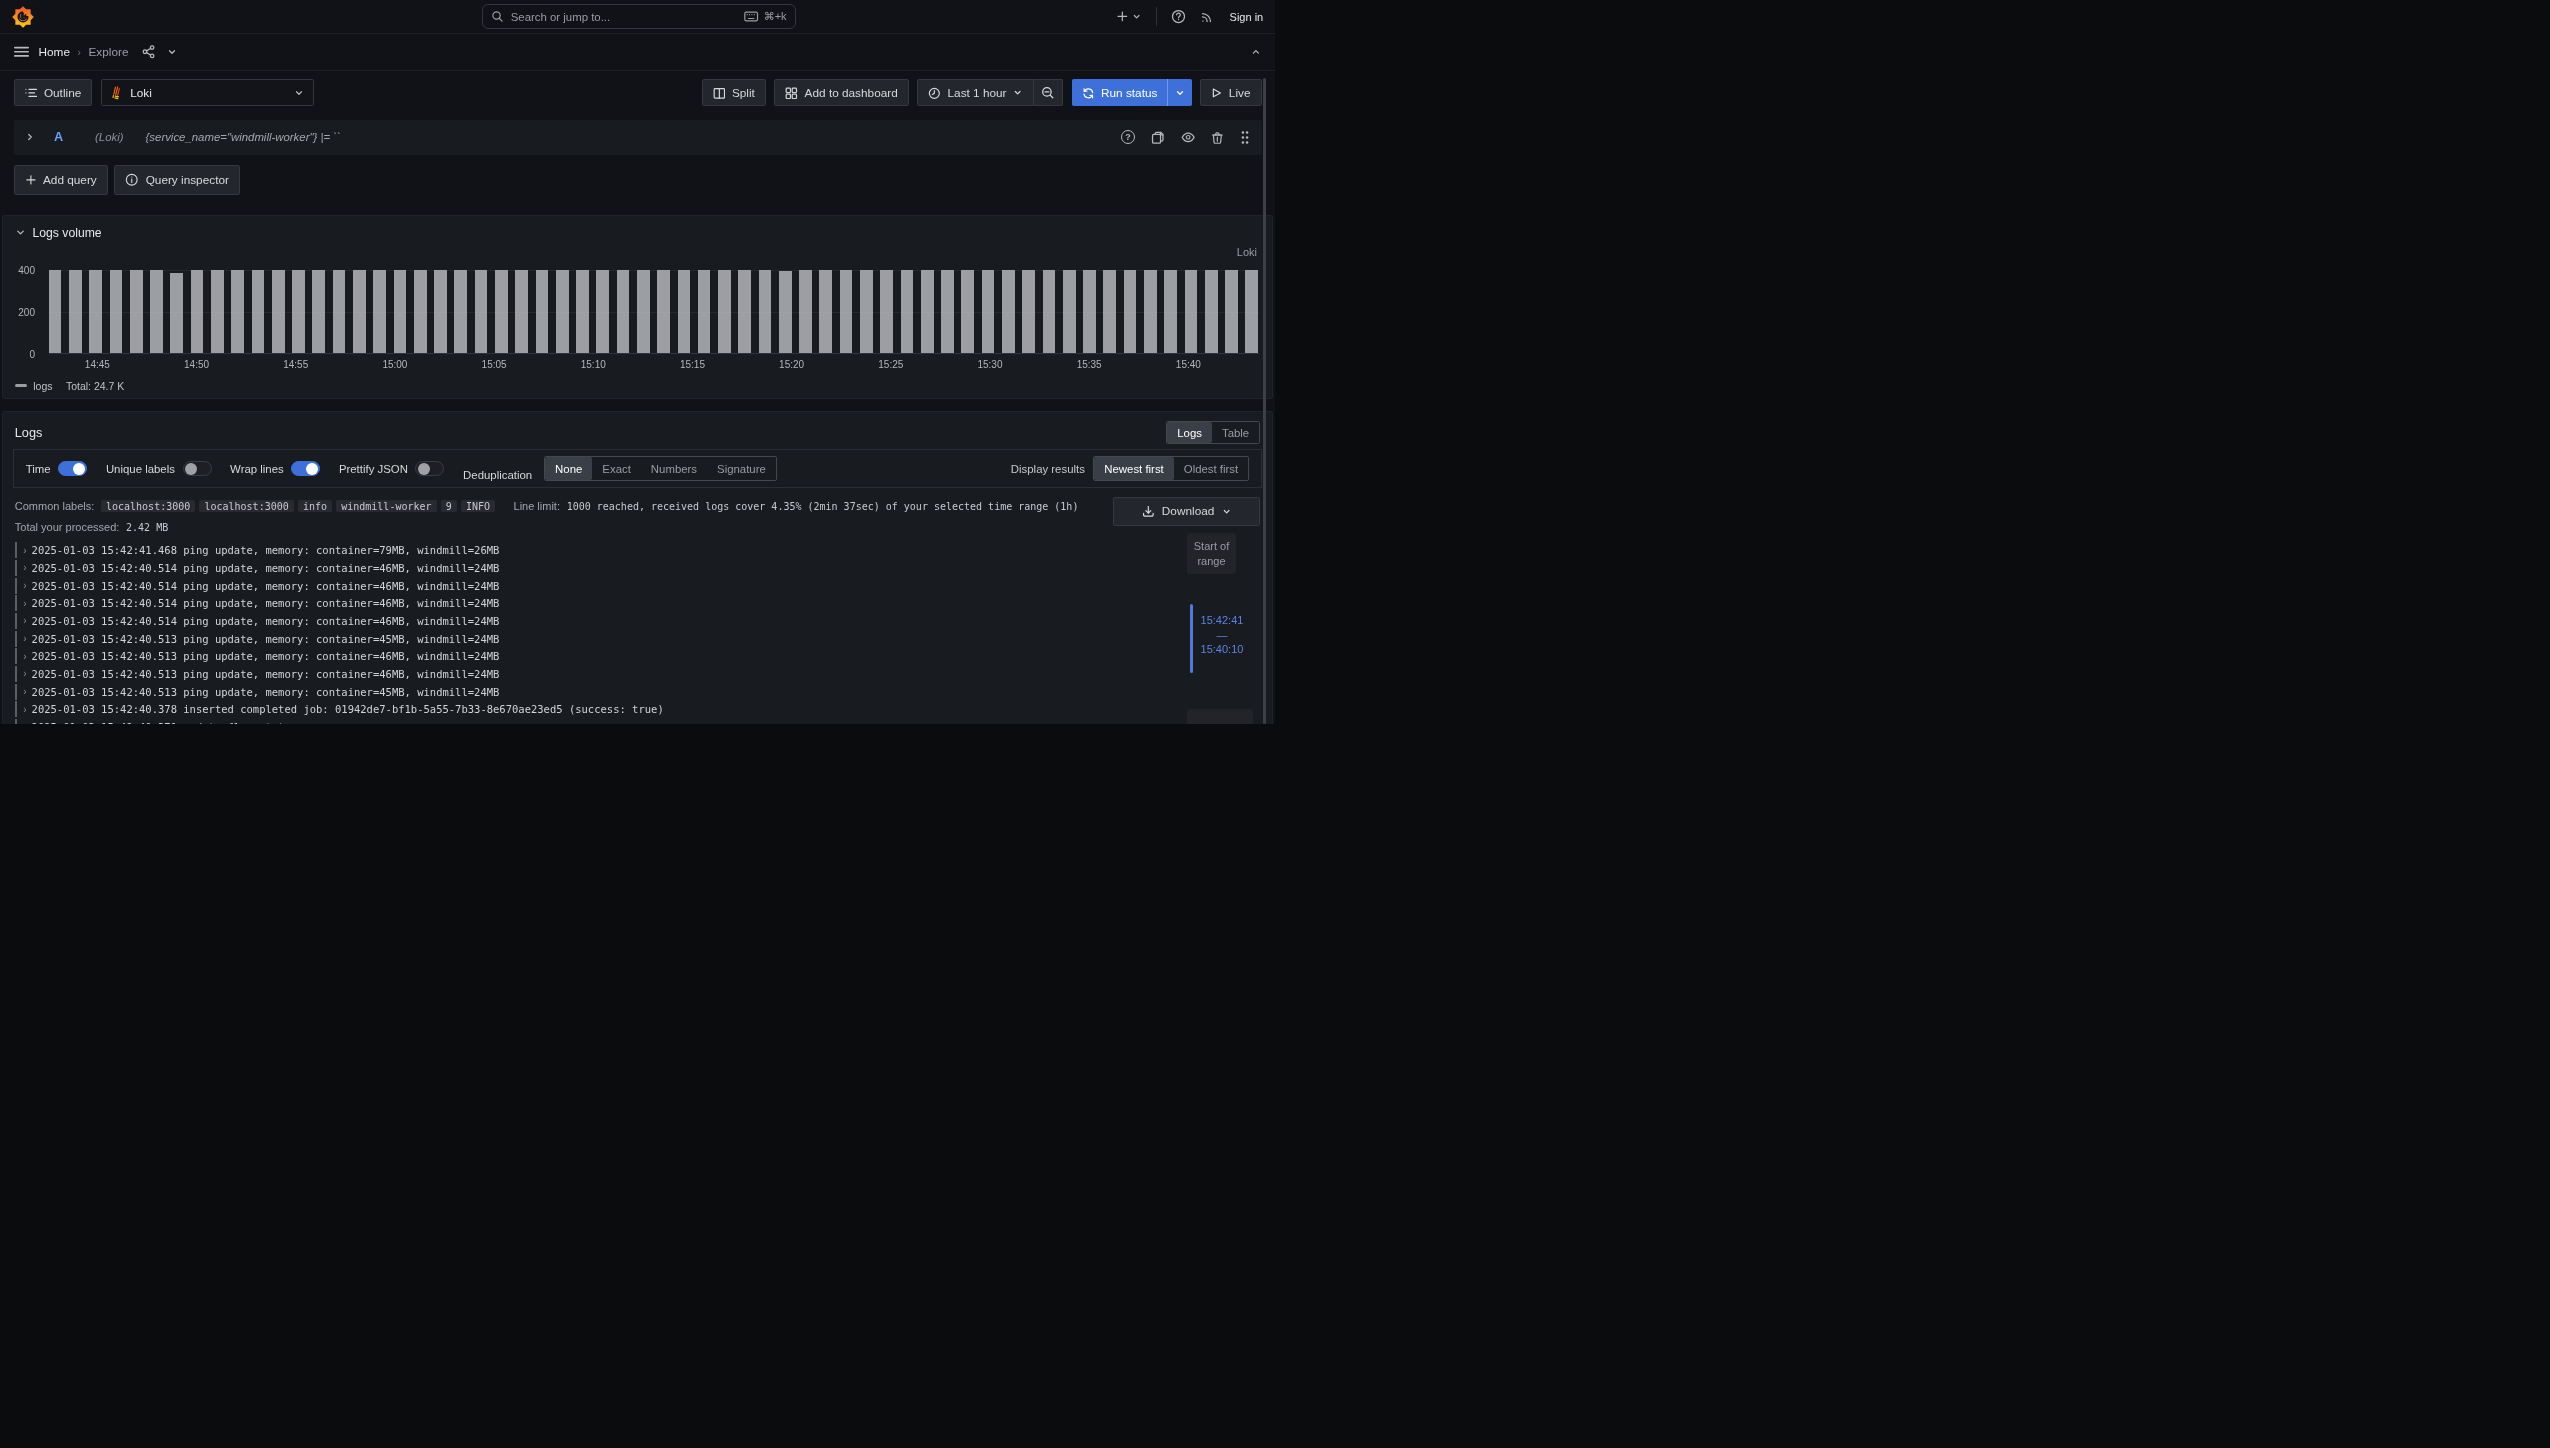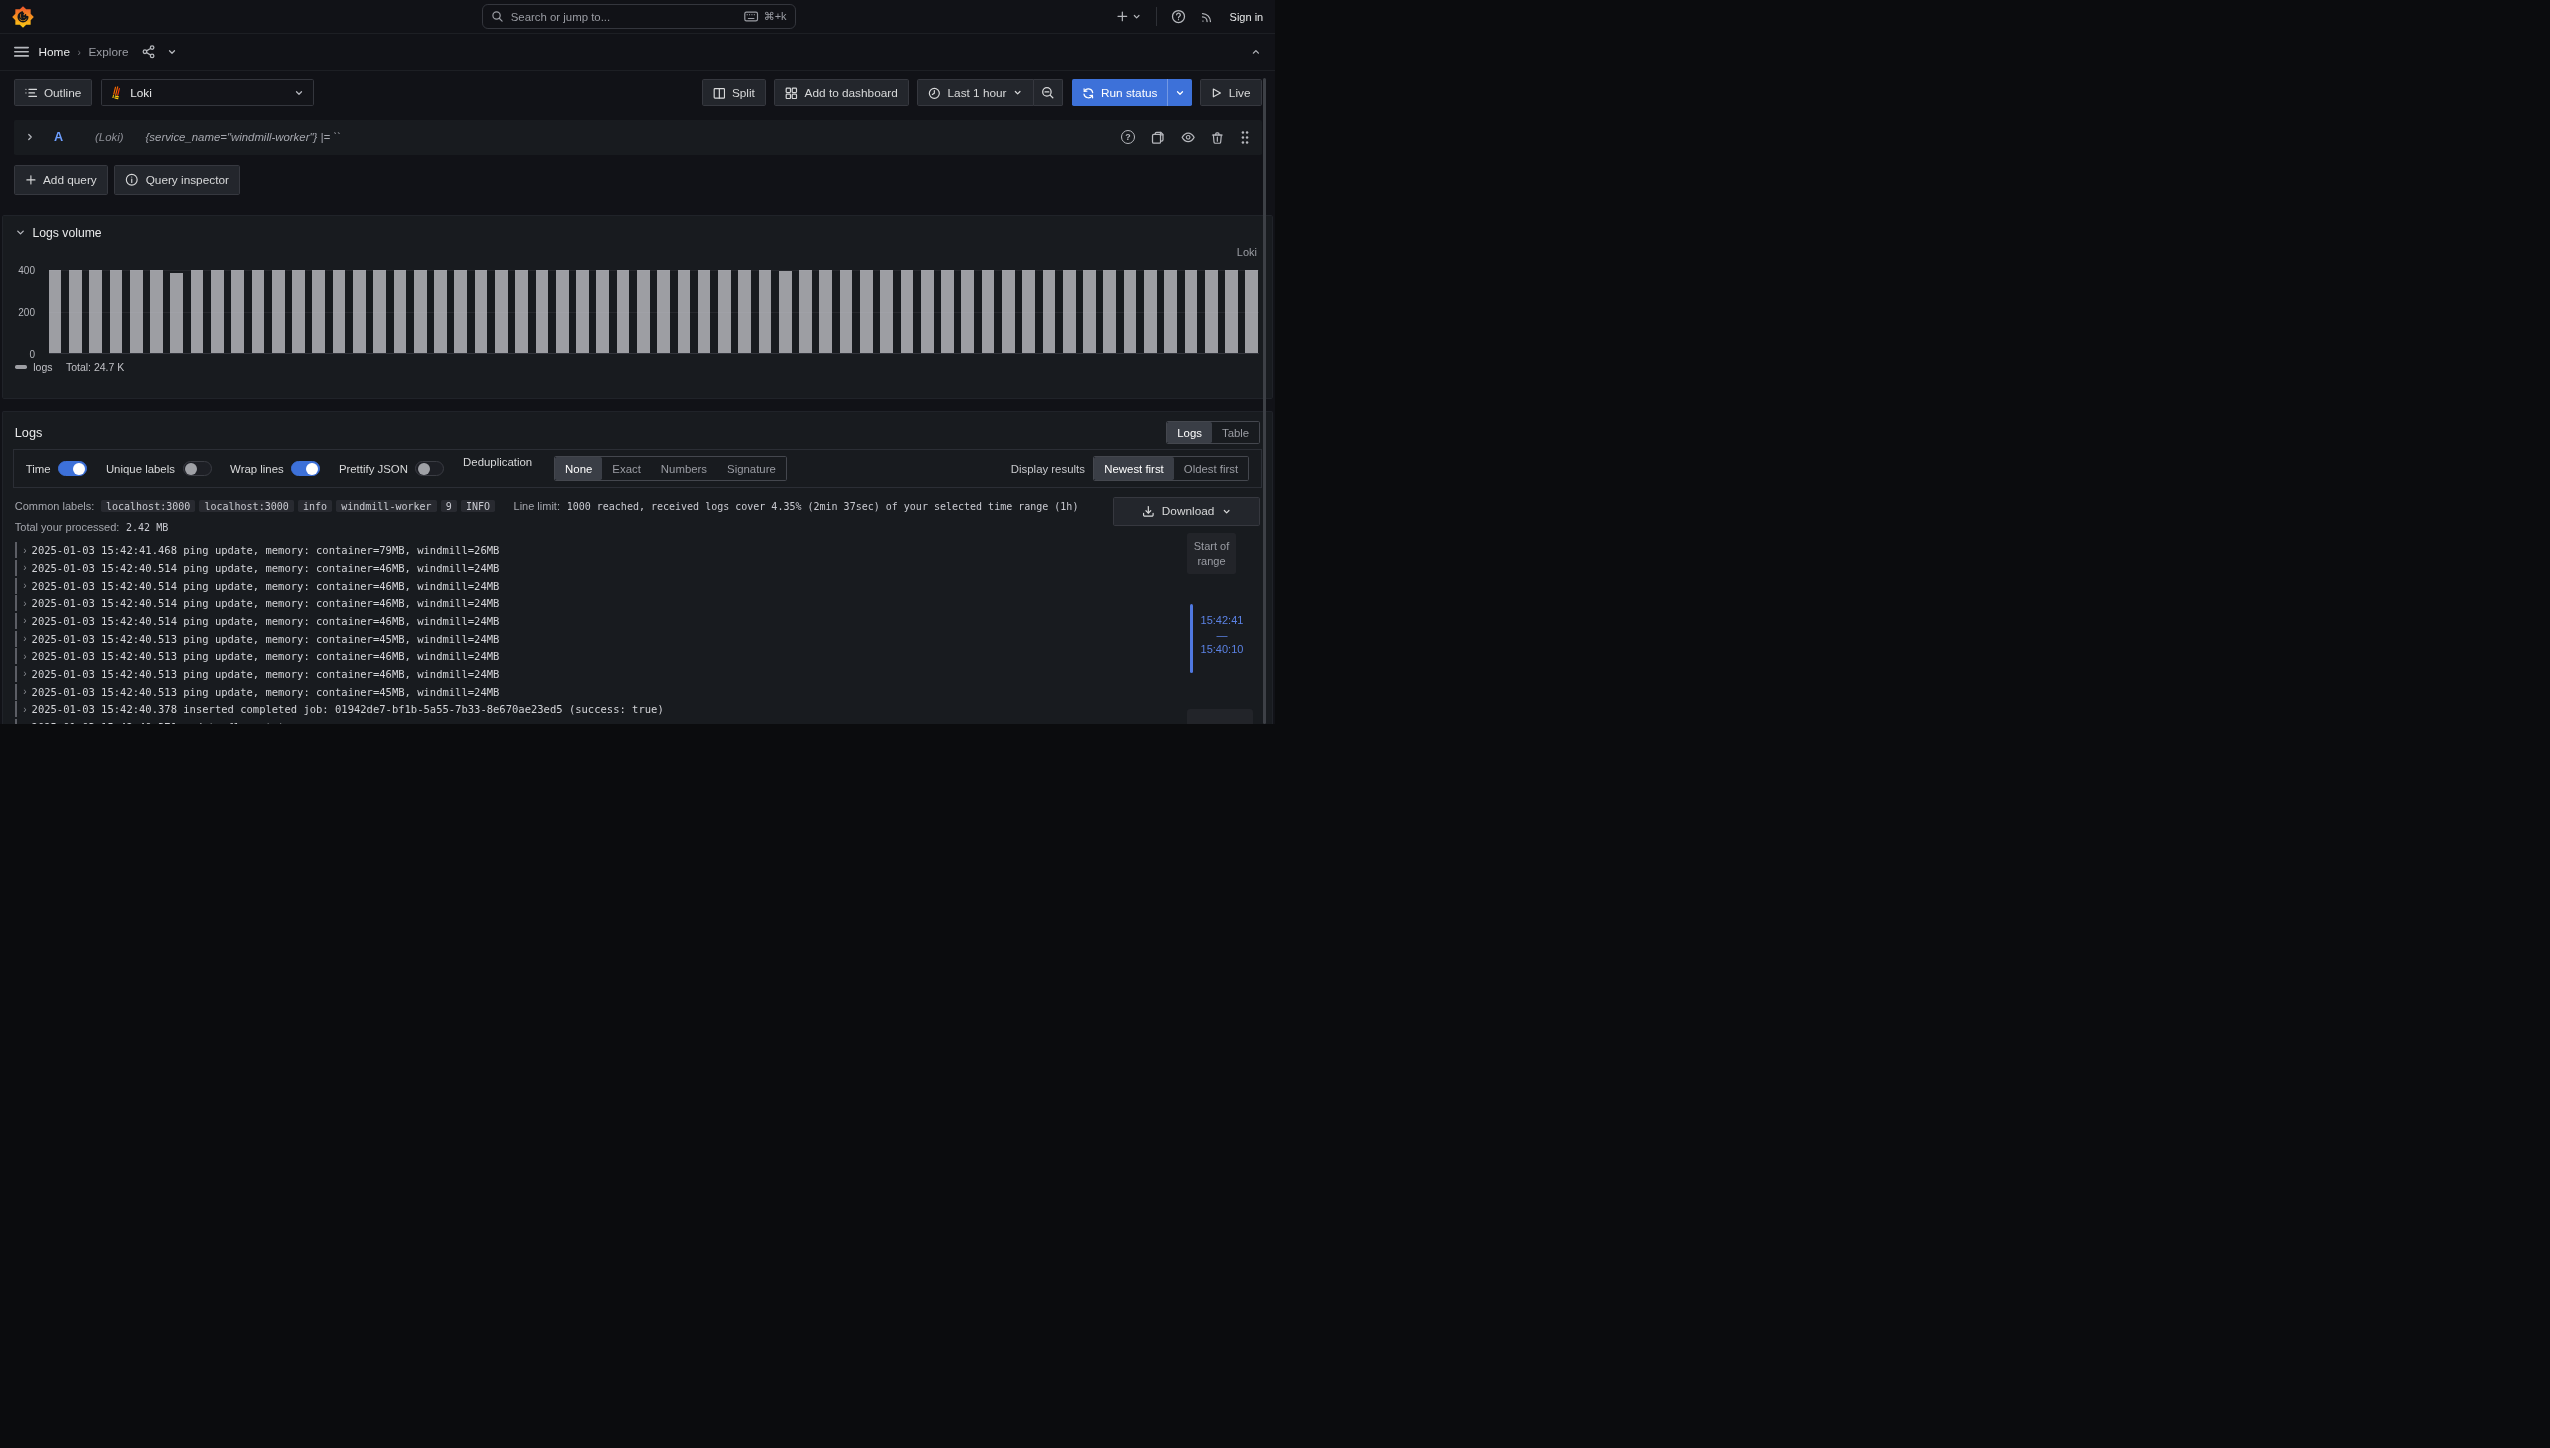--- a/index.html
+++ b/index.html
@@ -94,21 +94,21 @@
   .rgroup.sm{height:23.6px;}
   .rg-item{height:100%; display:flex; align-items:center; padding:0 10px; background:transparent; border:0; color:var(--muted); font-size:11.4px; font-family:inherit; cursor:pointer; border-radius:1.7px;}
   .rg-item.active{background:var(--radio-active); color:#fff; font-weight:500;}
   .logs-header .rgroup{margin-left:auto;}
   .controls{margin:5px 10px 0; border:0.8px solid #2b2e35; height:39px; display:flex; align-items:center; padding:0 11.8px; gap:18.6px;}
   .tgl{display:flex; align-items:center; gap:7.6px; font-size:11.4px; color:var(--text);}
   .switch{position:relative; width:29px; height:15px; border-radius:7.6px; background:#1d1f25; border:0.8px solid #3a3c43; cursor:pointer;}
   .switch .knob{position:absolute; top:0.8px; left:1.7px; width:11.8px; height:11.8px; border-radius:50%; background:#9fa1a6;}
   .switch.on{background:var(--blue); border-color:var(--blue);}
   .switch.on .knob{left:auto; right:1.7px; background:#fff;}
-  .dedup{display:flex; align-items:flex-start; gap:22px; font-size:11.4px; color:var(--text);}
+  .dedup{display:flex; align-items:flex-end; gap:12px; font-size:11.4px; color:var(--text);}
   .disp{margin-left:auto; display:flex; align-items:center; gap:8.4px; font-size:11.4px; color:#c7c8cc;}
   .meta{margin:8.4px 11.8px 0; display:flex; align-items:flex-start;}
   .meta-left{flex:1; min-width:0;}
   .meta-line{display:flex; align-items:center; gap:6.7px; height:18.6px; font-size:11px; color:#a4a6ad; white-space:nowrap;}
   .meta-line .mono{font-family:"DejaVu Sans Mono",monospace; font-size:10px; color:var(--mono-text);}
   .chips{display:flex; gap:4.2px;}
   .chip{font-family:"DejaVu Sans Mono",monospace; font-size:10px; background:var(--chip); color:var(--mono-text); padding:0.8px 5px; border-radius:1.7px;}
   .ll-label{margin-left:11.8px;}
   .meta-line2{margin-top:4.2px; height:15px;}
   .download{display:inline-flex; align-items:center; gap:7.6px; height:29px; padding:0 28px; background:var(--btn-bg); border:0.8px solid var(--btn-border); border-radius:1.7px; color:var(--text); font-size:11.8px; font-weight:500; cursor:pointer;}
@@ -459,20 +459,34 @@
             <div class="bar" style="height: 93.0233%;"></div>
             <div class="bar" style="height: 93.0233%;"></div>
             <div class="bar" style="height: 92.7907%;"></div>
             <div class="bar" style="height: 93.0233%;"></div>
             <div class="bar" style="height: 93.0233%;"></div>
           </div>
       <div class="gridline" style="top: 49px;"></div>
           <div class="gridline" style="top: 6.4px;"></div>
         </div>
     </div>
+    <div class="xticks">
+        <span style="left: 4%;">14:45</span>
+        <span style="left: 12.2%;">14:50</span>
+        <span style="left: 20.4%;">14:55</span>
+        <span style="left: 28.6%;">15:00</span>
+        <span style="left: 36.8%;">15:05</span>
+        <span style="left: 45%;">15:10</span>
+        <span style="left: 53.2%;">15:15</span>
+        <span style="left: 61.4%;">15:20</span>
+        <span style="left: 69.6%;">15:25</span>
+        <span style="left: 77.8%;">15:30</span>
+        <span style="left: 86%;">15:35</span>
+        <span style="left: 94.2%;">15:40</span>
+      </div>
     <div class="legend">
       <span class="dash"></span>
       <span>logs</span>
       <span class="total">Total: 24.7 K</span>
     </div>
   </div>
 
   <div class="panel logs">
     <div class="logs-header">
       <span class="logs-title">Logs</span>

